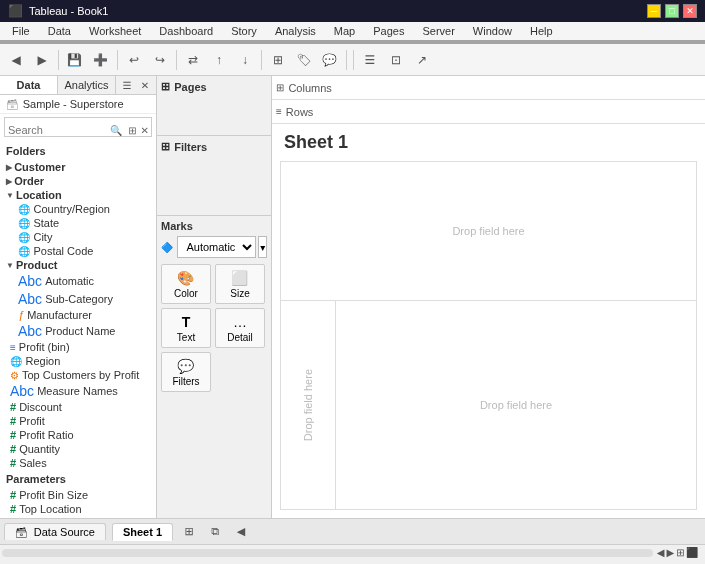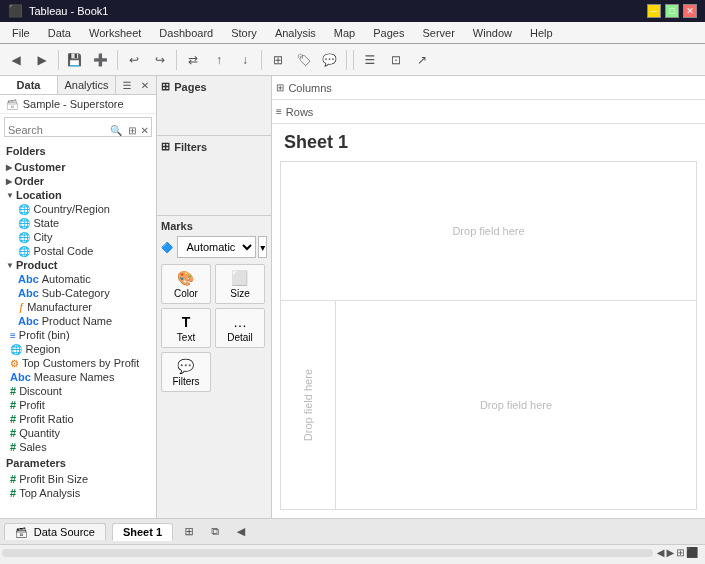--- a/index.html
+++ b/index.html
@@ -8,21 +8,21 @@
     
     .title-bar { background: #1a1a2e; color: #fff; height: 22px; display: flex; align-items: center; justify-content: space-between; padding: 0 8px; font-size: 11px; }
     .title-bar-left { display: flex; align-items: center; gap: 6px; }
     .title-bar-controls { display: flex; gap: 4px; }
     .title-btn { width: 14px; height: 14px; border: 1px solid #888; background: #ccc; display: inline-flex; align-items: center; justify-content: center; font-size: 9px; cursor: pointer; }
     .title-btn.minimize { background: #ffd700; }
     .title-btn.maximize { background: #90ee90; }
     .title-btn.close { background: #ff6b6b; }
 
     
-    .menu-bar { background: #f5f5f5; border-bottom: 1px solid #a3a3a3; height: 22px; display: flex; align-items: center; padding: 0 4px; gap: 2px; }
+    .menu-bar { background: #f5f5f5; border-bottom: 4px solid #a3a3a3; height: 22px; display: flex; align-items: center; padding: 0 4px; gap: 2px; }
     .menu-item { padding: 2px 8px; font-size: 11px; cursor: pointer; color: #333; }
 
     
     .toolbar { background: #f5f5f5; border-bottom: 1px solid #ccc; height: 32px; display: flex; align-items: center; padding: 0 4px; gap: 2px; }
     .toolbar-btn { width: 24px; height: 24px; border: 1px solid transparent; background: transparent; cursor: pointer; display: flex; align-items: center; justify-content: center; font-size: 12px; color: #555; border-radius: 2px; }
     .toolbar-sep { width: 1px; height: 20px; background: #ccc; margin: 0 2px; }
     .toolbar-select { height: 22px; border: 1px solid #bbb; background: white; font-size: 11px; padding: 0 4px; min-width: 80px; }
 
     
     .main-area { display: flex; height: calc(564px - 22px - 22px - 32px - 26px - 20px); }
@@ -45,21 +45,21 @@
     .section-header { padding: 3px 6px; font-weight: bold; font-size: 11px; color: #333; }
     .tree-item { display: flex; align-items: center; padding: 1px 6px; cursor: pointer; font-size: 11px; color: #333; }
     .tree-item.folder { font-weight: 600; }
     .tree-item .indent { width: 12px; display: inline-block; }
     .chevron { font-size: 8px; margin-right: 2px; color: #555; }
     .field-icon { font-size: 10px; margin-right: 3px; }
     .field-icon.blue { color: #1a73e8; }
     .field-icon.green { color: #0a8043; }
     .field-icon.orange { color: #e8710a; }
     .field-icon.teal { color: #007b83; }
-    .field-icon.abc { color: #1a73e8; font-weight: bold; font-size: 11px; }
+    .field-icon.abc { color: #1a73e8; font-weight: normal; font-size: 14px; }
 
     
     .middle-area { display: flex; flex-direction: column; width: 115px; border-right: 1px solid #ccc; }
     .pages-panel { border-bottom: 1px solid #ccc; padding: 4px; min-height: 60px; }
     .filters-panel { border-bottom: 1px solid #ccc; padding: 4px; min-height: 80px; }
     .marks-panel { padding: 4px; flex: 1; }
     .panel-title { font-size: 11px; font-weight: 600; color: #333; margin-bottom: 4px; display: flex; align-items: center; gap: 4px; }
     .marks-select-row { display: flex; align-items: center; gap: 2px; margin-bottom: 6px; }
     .marks-select { height: 22px; border: 1px solid #bbb; background: white; font-size: 11px; padding: 0 4px; flex: 1; }
     .marks-dropdown-btn { width: 18px; height: 22px; border: 1px solid #bbb; background: white; font-size: 10px; display: flex; align-items: center; justify-content: center; cursor: pointer; }
@@ -276,21 +276,21 @@
 
       <div class="section-header" style="">Parameters</div>
       <div class="tree-item">
         <span style="width:4px;display:inline-block;"></span>
         <span class="field-icon green" style="font-weight:bold; font-size:11px;">#</span>
         <span>Profit Bin Size</span>
       </div>
       <div class="tree-item">
         <span style="width:4px;display:inline-block;"></span>
         <span class="field-icon green" style="font-weight:bold; font-size:11px;">#</span>
-        <span>Top Analysis</span>
+        <span>Top Location</span>
       </div>
     </div>
   </div>
 
   <div class="middle-area">
 
     <div class="pages-panel">
       <div class="panel-title">
         <span>⊞</span>
         <span>Pages</span>

